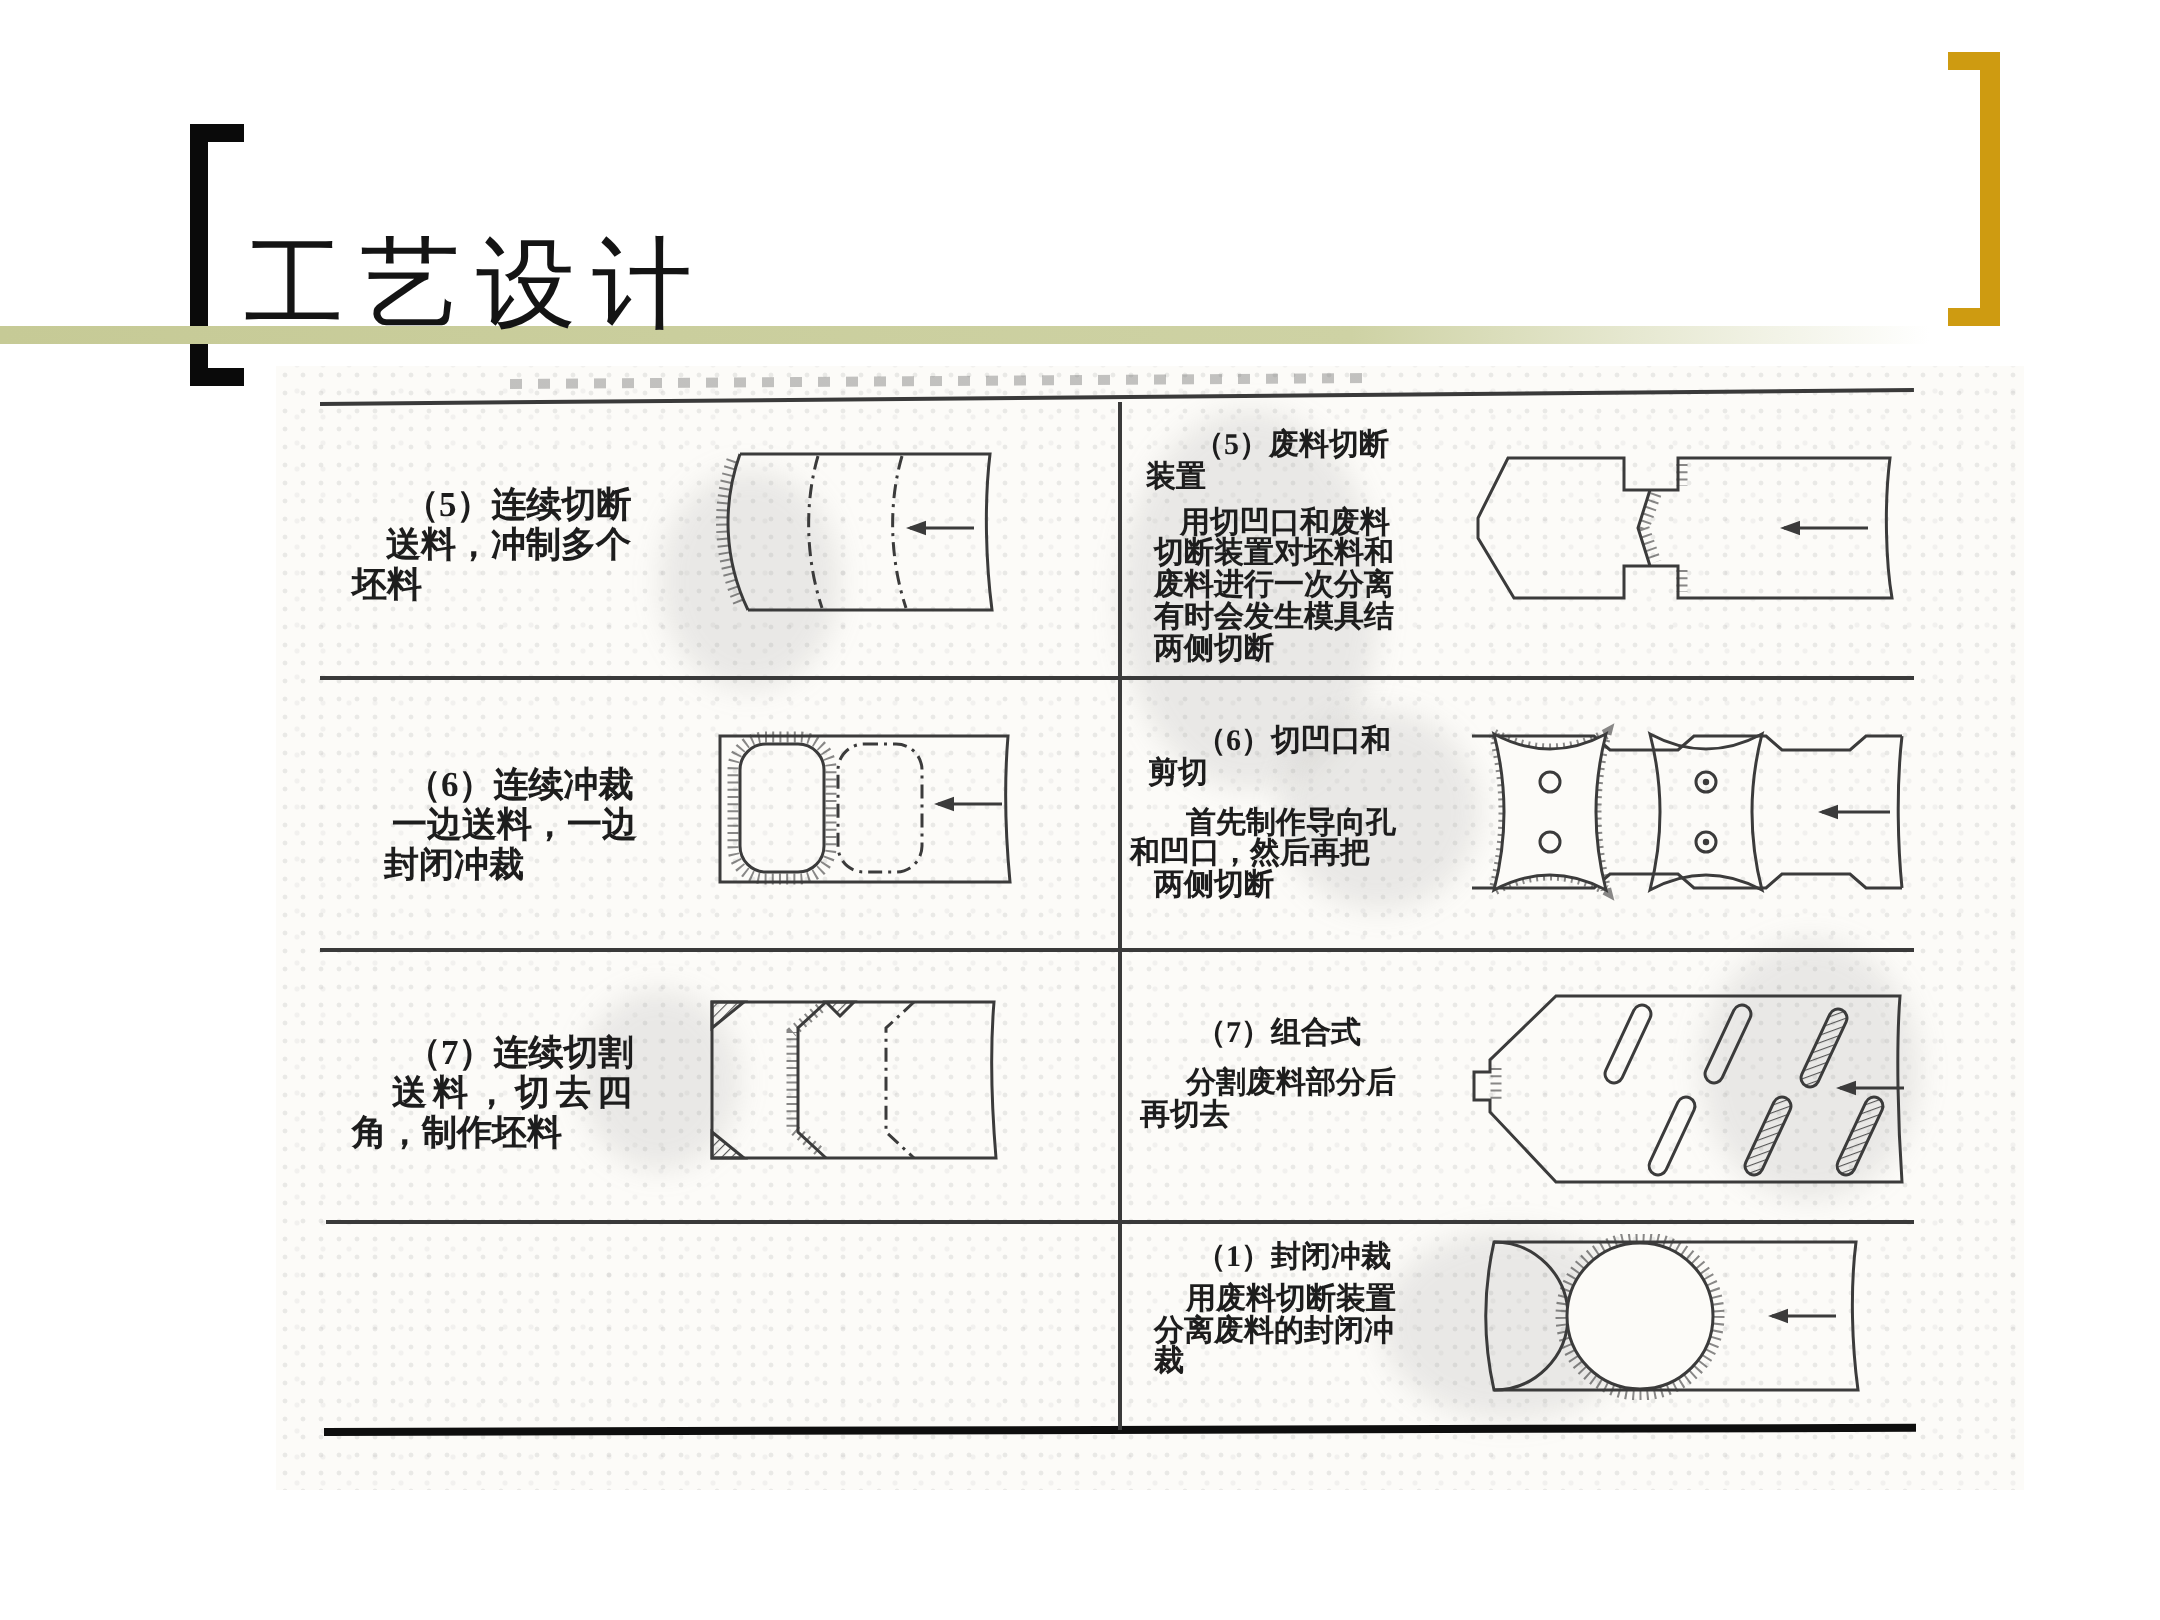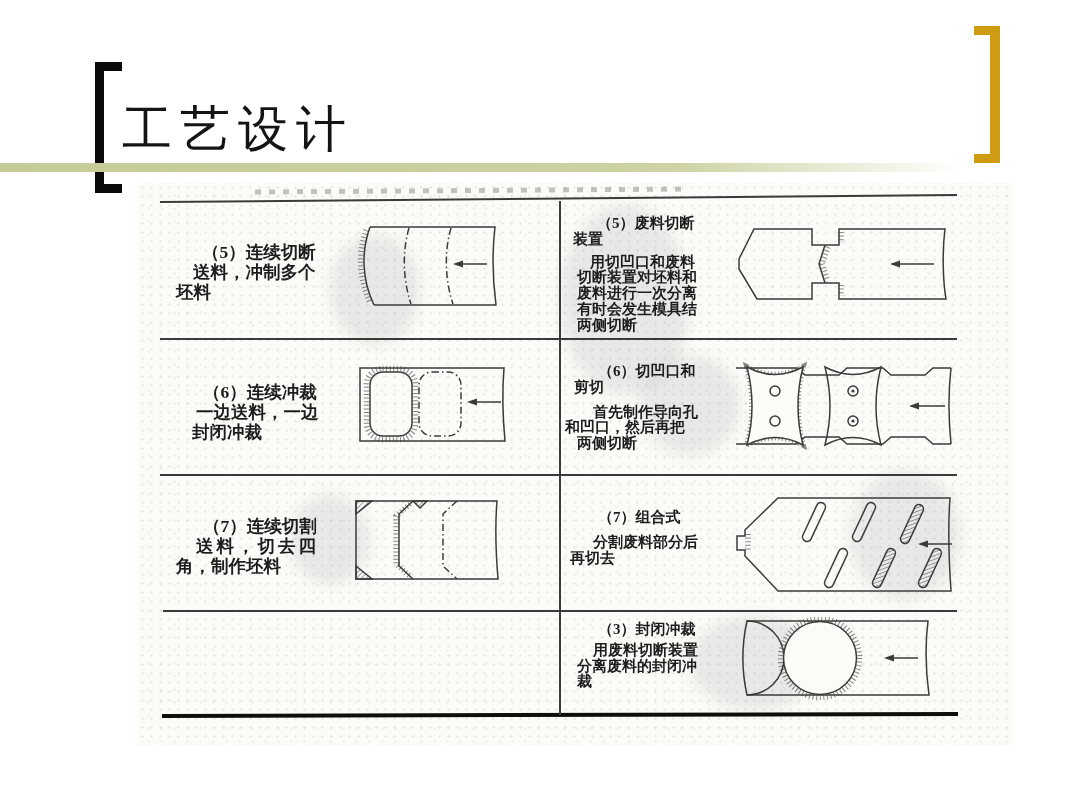--- a/index.html
+++ b/index.html
@@ -1,21 +1,21 @@
 <!DOCTYPE html>
 <html><head>
 <meta charset="utf-8">
 <style>
   html,body{margin:0;padding:0;}
   body{width:1080px;height:810px;background:#ffffff;
        font-family:"Liberation Serif","DejaVu Serif",serif;}
   .slide{position:relative;width:1080px;height:810px;background:#ffffff;overflow:hidden;}
 
   
-  .title{position:absolute;left:122px;top:96px;font-size:50px;letter-spacing:8px;
+  .title{position:absolute;left:122px;top:109px;font-size:50px;letter-spacing:8px;
          color:#141414;font-weight:400;white-space:nowrap;}
   .olive-line{position:absolute;left:0;top:163px;width:965px;height:9px;
               background:linear-gradient(to right,#c6ca96 0%,#ced2a4 70%,rgba(206,210,164,0) 100%);}
   .bracket{position:absolute;}
   .bk-black{background:#0a0a0a;}
   .bk-gold{background:#ce9b11;}
 
   
   .scan{position:absolute;left:138px;top:183px;width:874px;height:562px;
         background-color:#fcfbf8;
@@ -203,21 +203,21 @@
     <rect x="-4.5" y="-21" width="9" height="42" rx="4.5" transform="translate(100,76) rotate(25)"></rect>
     <rect class="fillh" x="-4.5" y="-21" width="9" height="42" rx="4.5" transform="translate(148,76) rotate(25)" style="stroke:#3b3b3b"></rect>
     <rect class="fillh" x="-4.5" y="-21" width="9" height="42" rx="4.5" transform="translate(194,76) rotate(25)" style="stroke:#3b3b3b"></rect>
     <g>
       <line x1="216" y1="52" x2="184" y2="52"></line>
       <polygon class="ah" points="182,52 192,48.4 192,55.6"></polygon>
     </g>
   </svg>
 
   <div class="cell-text cr" style="left:565px;top:622px;width:185px">
-    <div class="ln" style="margin-left:33px">（3）封闭冲裁</div>
+    <div class="ln" style="margin-left:33px">（1）封闭冲裁</div>
     <div class="ln" style="margin-left:28px;margin-top:5px">用废料切断装置</div>
     <div class="ln" style="margin-left:12px">分离废料的封闭冲</div>
     <div class="ln" style="margin-left:12px">裁</div>
   </div>
 
   <svg class="dg" style="left:740px;top:617px" width="195" height="83" viewBox="0 0 195 83">
     <path d="M7,4 H188 C185,28 186,56 189,78 H7"></path>
     <path d="M7,4 A37,37 0 0 1 7,78 A170,170 0 0 1 7,4 Z"></path>
     <circle class="hatch" cx="80" cy="41" r="39.5"></circle>
     <circle cx="80" cy="41" r="36.5" style="fill:#fcfbf8"></circle>

